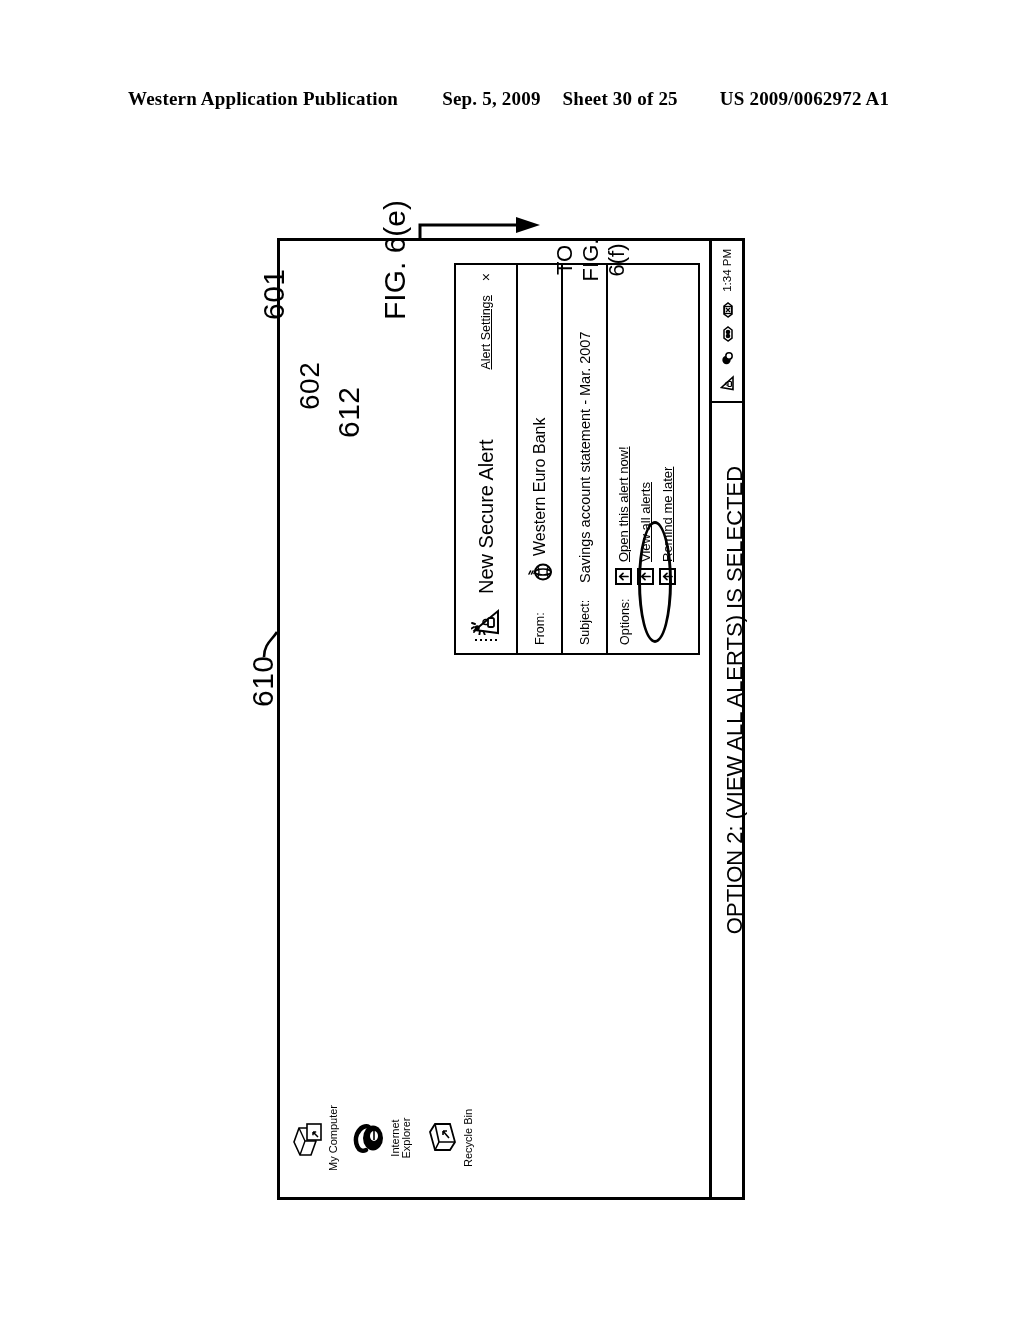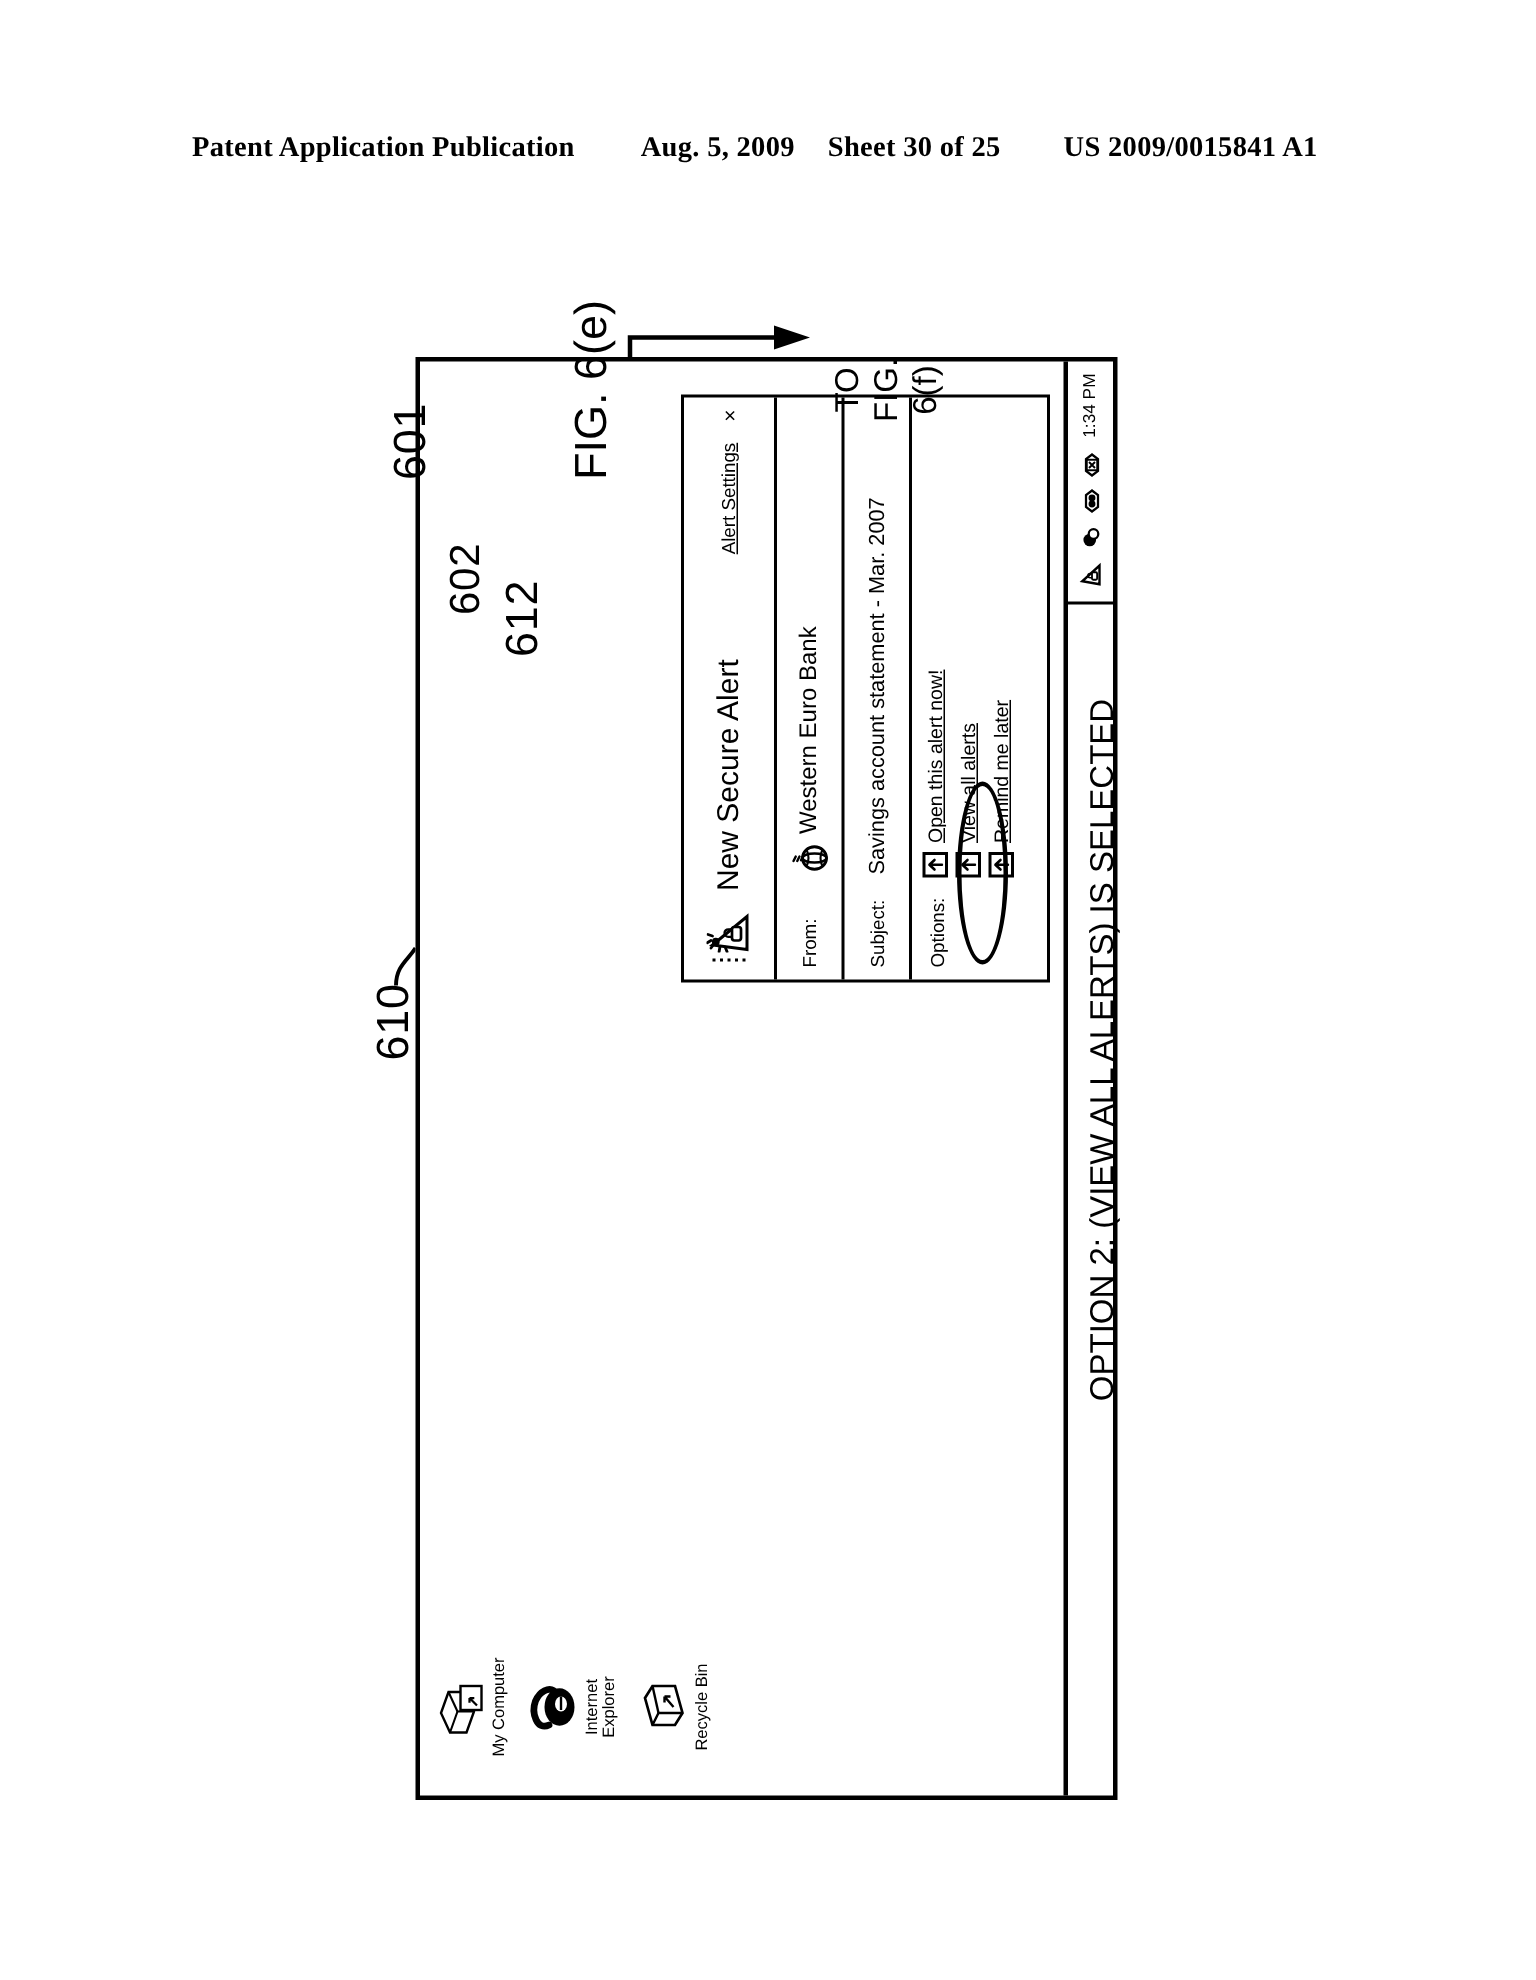--- a/index.html
+++ b/index.html
@@ -254,24 +254,24 @@
     width: 100%;
     height: 100%;
     overflow: visible;
     pointer-events: none;
   }
 </style>
 </head>
 <body>
 
 <div class="pat-header">
-  <span class="h-pub">Patent Application Publication</span>
-  <span class="h-date">Aug. 5, 2009</span>
+  <span class="h-pub">Western Application Publication</span>
+  <span class="h-date">Sep. 5, 2009</span>
   <span class="h-sheet">Sheet 30 of 25</span>
-  <span class="h-num">US 2009/0015841 A1</span>
+  <span class="h-num">US 2009/0062972 A1</span>
 </div>
 
 <div id="fig-stage">
   <div class="canvas">
 
     <svg class="overlay" viewBox="0 0 1000 520" preserveAspectRatio="none">
 
       <path d="M 543 12 C 556 12 560 20 568 25" fill="none" stroke="#000" stroke-width="2.6"></path>
 
       <path d="M 790 115 C 790 132 800 142 812 150" fill="none" stroke="#000" stroke-width="2.6"></path>

